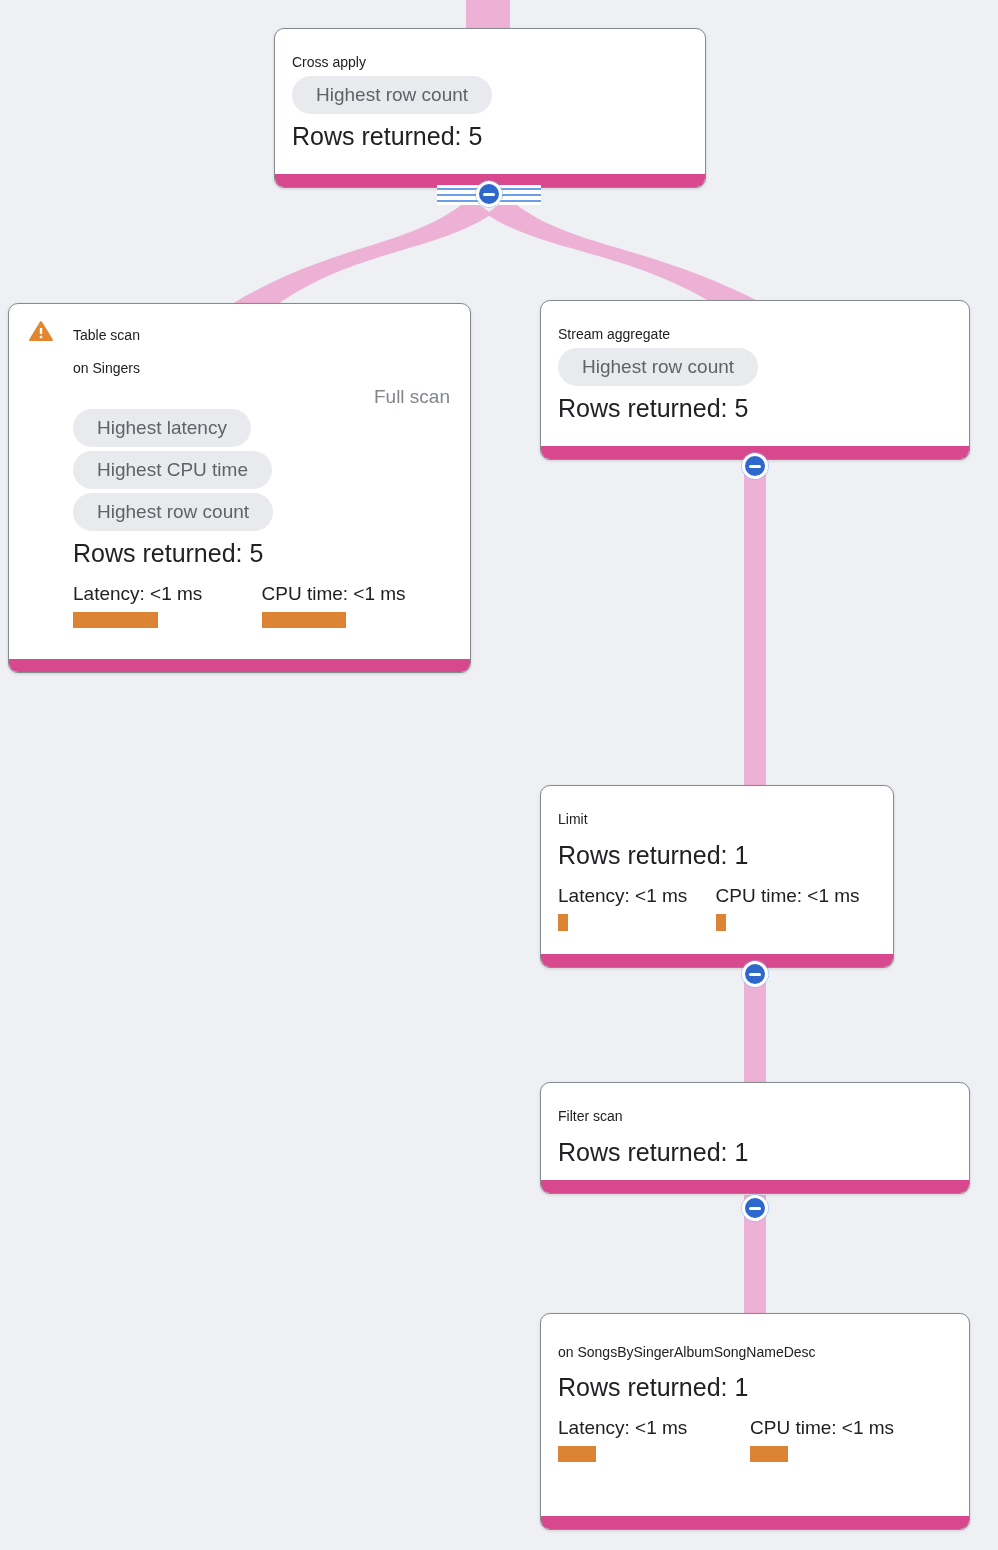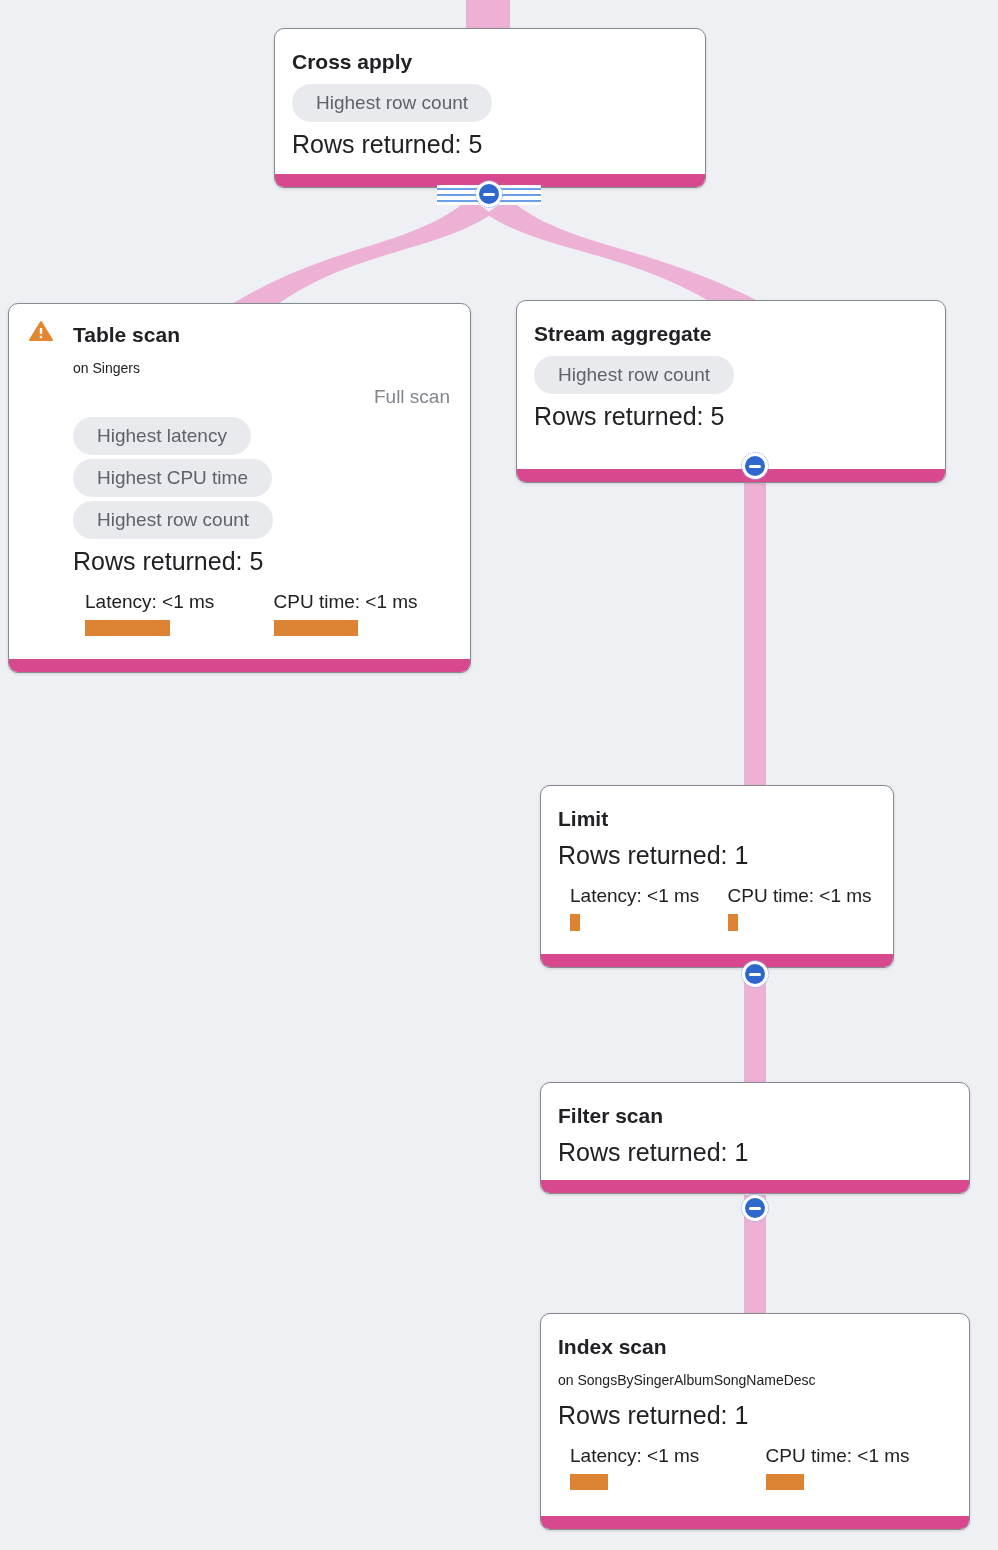--- a/index.html
+++ b/index.html
@@ -24,40 +24,40 @@
     border-radius:10px;
     box-shadow:0 1px 3px rgba(60,64,67,.18);
     box-sizing:border-box;
     padding:19px 20px 0 17px;
   }
   .accent{
     position:absolute;left:0;right:0;bottom:0;height:13px;
     background:#d7488f;
     border-radius:0 0 9px 9px;
   }
-  .title{font-size:21px;line-height:28px;font-weight:700;color:#202124;}
+  .title{font-size:14px;line-height:28px;font-weight:400;color:#202124;}
   .subtitle{font-size:14px;line-height:26px;margin-top:6px;color:#202124;}
   .scan-note{font-size:19px;line-height:24px;margin-top:4px;color:#80868b;text-align:right;}
-  .chips{display:flex;flex-direction:column;align-items:flex-start;gap:4px;margin-top:8px;}
+  .chips{display:flex;flex-direction:column;align-items:flex-start;gap:4px;}
   .chip{
     display:inline-block;
     background:#e8eaed;color:#5f6368;
     font-size:19px;line-height:24px;
     padding:7px 24px;border-radius:19px;
     white-space:nowrap;
   }
   .rows{font-size:25px;line-height:26px;margin-top:9px;}
   .metrics{display:flex;margin-top:16px;}
-  .metric{width:192px;margin-left:12px;}
+  .metric{width:192px;}
   .mlabel{font-size:19px;line-height:24px;color:#202124;}
   .bar{background:#dd8434;margin-top:6px;}
 
   .n-cross {left:274px;top:28px;  width:432px;height:160px;}
   .n-table {left:8px;  top:303px; width:463px;height:370px;padding-left:64px;padding-top:17px;}
-  .n-stream{left:516px;top:300px; width:430px;height:183px;}
+  .n-stream{left:540px;top:300px; width:430px;height:160px;}
   .n-limit {left:540px;top:785px; width:354px;height:183px;}
   .n-filter{left:540px;top:1082px;width:430px;height:112px;}
   .n-index {left:540px;top:1313px;width:430px;height:217px;}
 
   .warn{position:absolute;left:20px;top:16px;width:24px;height:22px;}
 
   
   .collapse{
     position:absolute;z-index:3;
     width:26px;height:26px;border-radius:50%;
@@ -163,21 +163,20 @@
     <div class="accent"></div>
   </div>
 
   <div class="node n-filter">
     <div class="title">Filter scan</div>
     <div class="rows">Rows returned: 1</div>
     <div class="accent"></div>
   </div>
 
   <div class="node n-index">
-    <div class="title">Index scan</div>
     <div class="subtitle">on SongsBySingerAlbumSongNameDesc</div>
     <div class="rows">Rows returned: 1</div>
     <div class="metrics">
       <div class="metric">
         <div class="mlabel">Latency: &lt;1 ms</div>
         <div class="bar" style="width:38px;height:16px"></div>
       </div>
       <div class="metric">
         <div class="mlabel">CPU time: &lt;1 ms</div>
         <div class="bar" style="width:38px;height:16px"></div>

